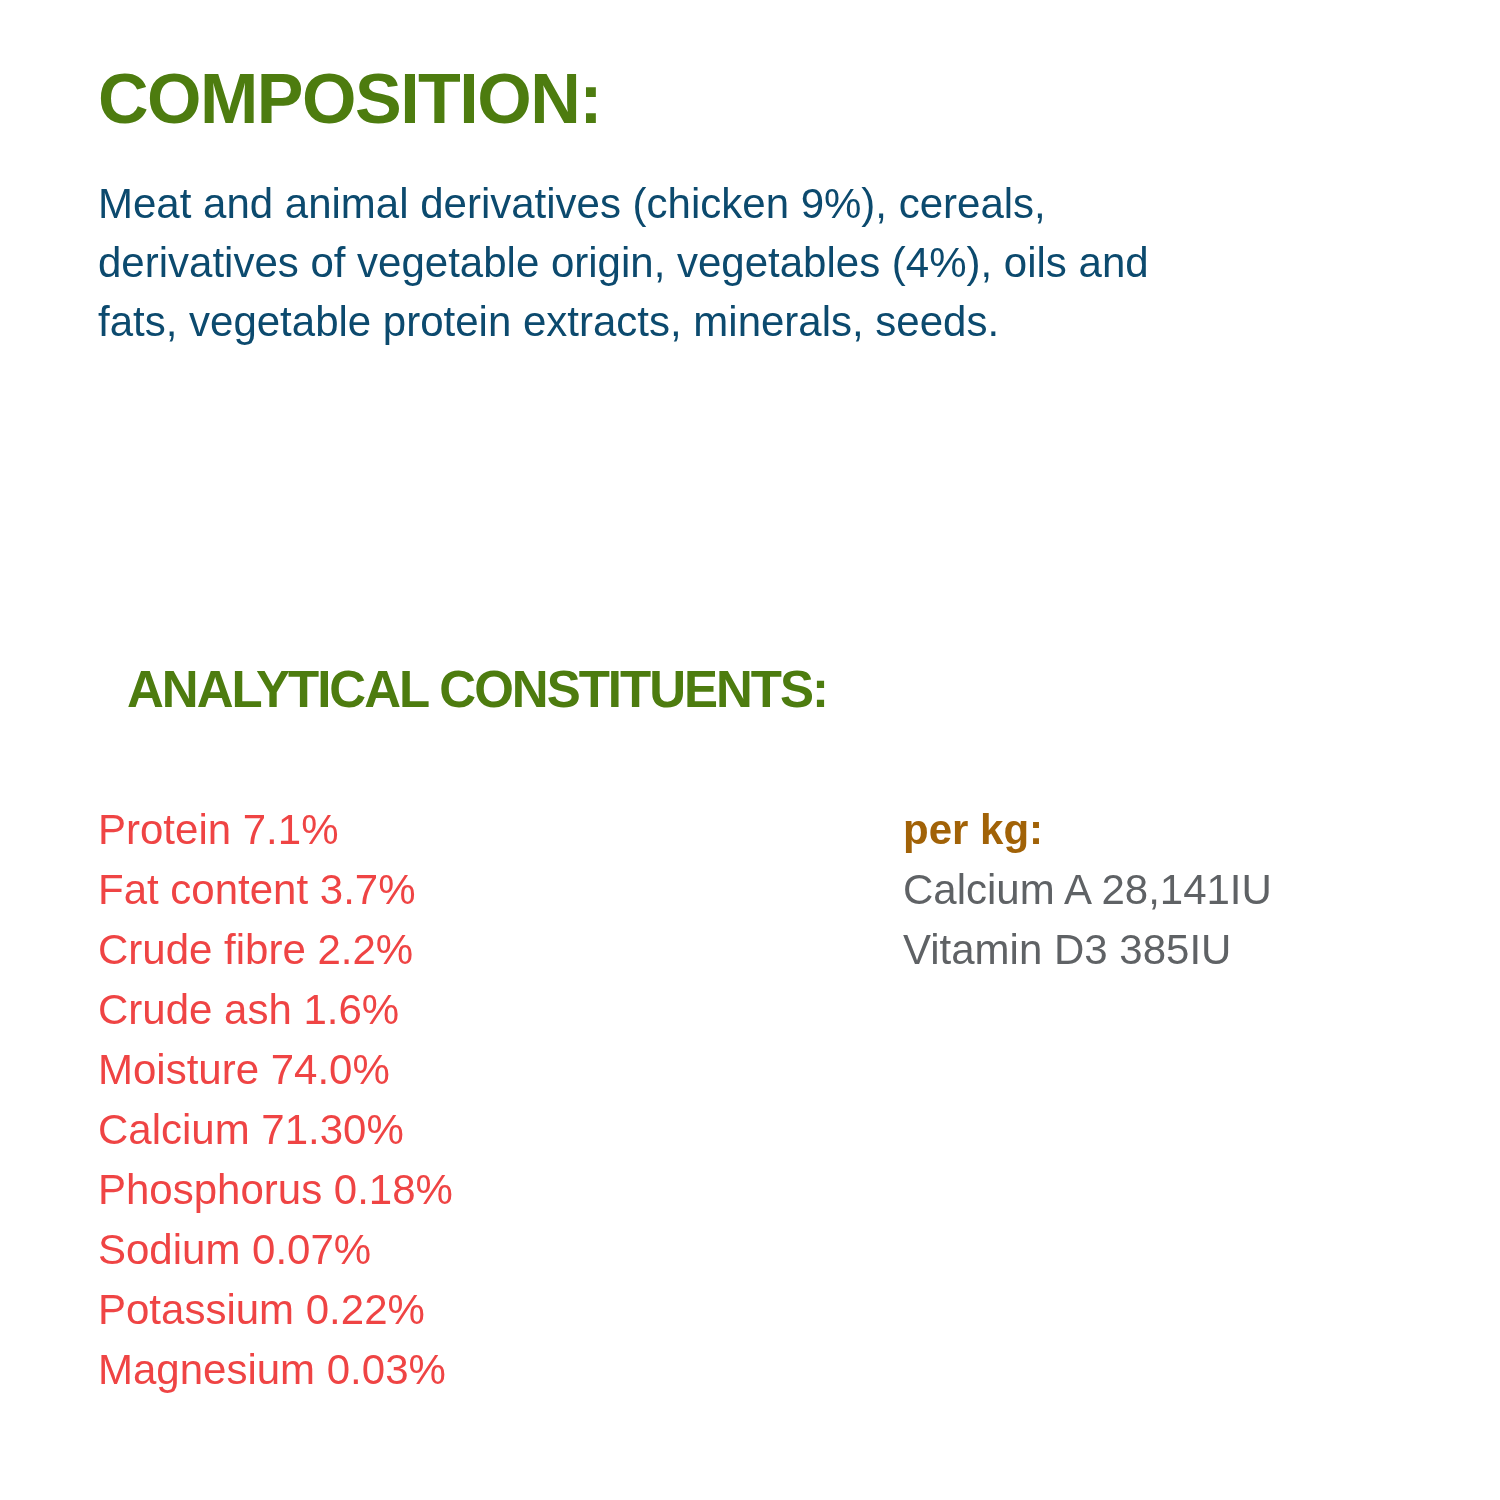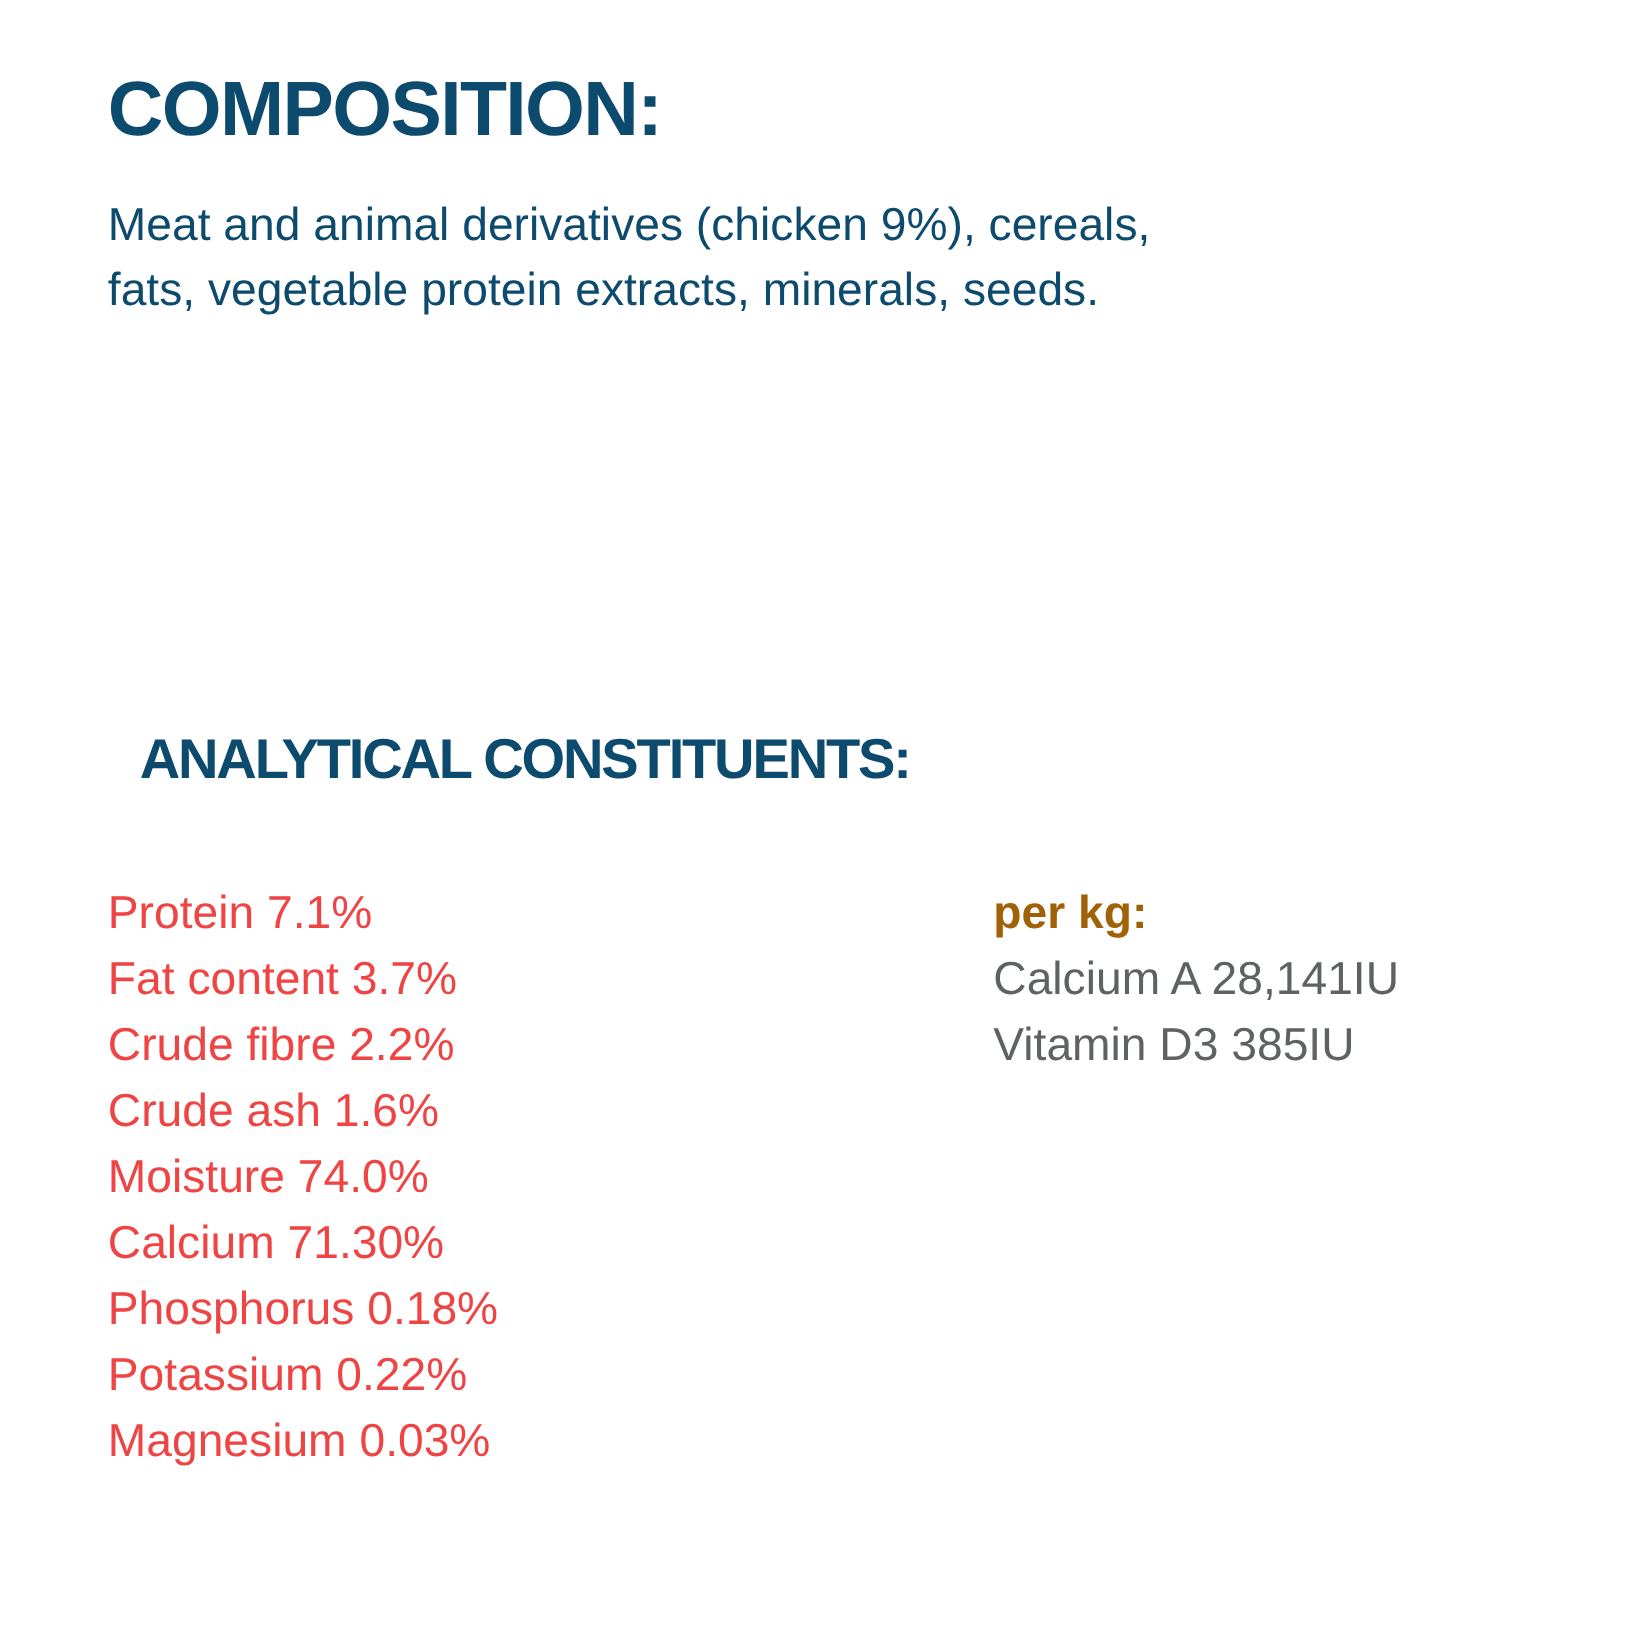--- a/index.html
+++ b/index.html
@@ -10,21 +10,21 @@
   body {
     position: relative;
     background: #ffffff;
     font-family: "Liberation Sans", sans-serif;
     overflow: hidden;
     color: #63666a;
   }
   .section-heading {
     position: absolute;
     font-weight: 700;
-    color: #0c4a6e;
+    color: #4d7c0f;
     line-height: 1;
     white-space: nowrap;
   }
   #composition-heading {
     left: 98px;
     top: 64px;
     font-size: 70px;
     letter-spacing: -1.5px;
   }
   #analytical-heading {
@@ -70,33 +70,35 @@
 </style>
 </head>
 <body>
 
 <main>
 
   <h1 id="composition-heading" class="section-heading">COMPOSITION:</h1>
 
   <p id="composition-body">
     <span class="body-line">Meat and animal derivatives (chicken 9%), cereals,</span>
+    <span class="body-line">derivatives of vegetable origin, vegetables (4%), oils and</span>
     <span class="body-line">fats, vegetable protein extracts, minerals, seeds.</span>
   </p>
 
   <h1 id="analytical-heading" class="section-heading">ANALYTICAL CONSTITUENTS:</h1>
 
   <div id="constituents-list">
     <span class="constituent-item">Protein 7.1%</span>
     <span class="constituent-item">Fat content 3.7%</span>
     <span class="constituent-item">Crude fibre 2.2%</span>
     <span class="constituent-item">Crude ash 1.6%</span>
     <span class="constituent-item">Moisture 74.0%</span>
     <span class="constituent-item">Calcium 71.30%</span>
     <span class="constituent-item">Phosphorus 0.18%</span>
+    <span class="constituent-item">Sodium 0.07%</span>
     <span class="constituent-item">Potassium 0.22%</span>
     <span class="constituent-item">Magnesium 0.03%</span>
   </div>
 
   <div id="perkg-column">
     <span class="perkg-heading">per kg:</span>
     <span class="perkg-item">Calcium A 28,141IU</span>
     <span class="perkg-item">Vitamin D3 385IU</span>
   </div>
 

